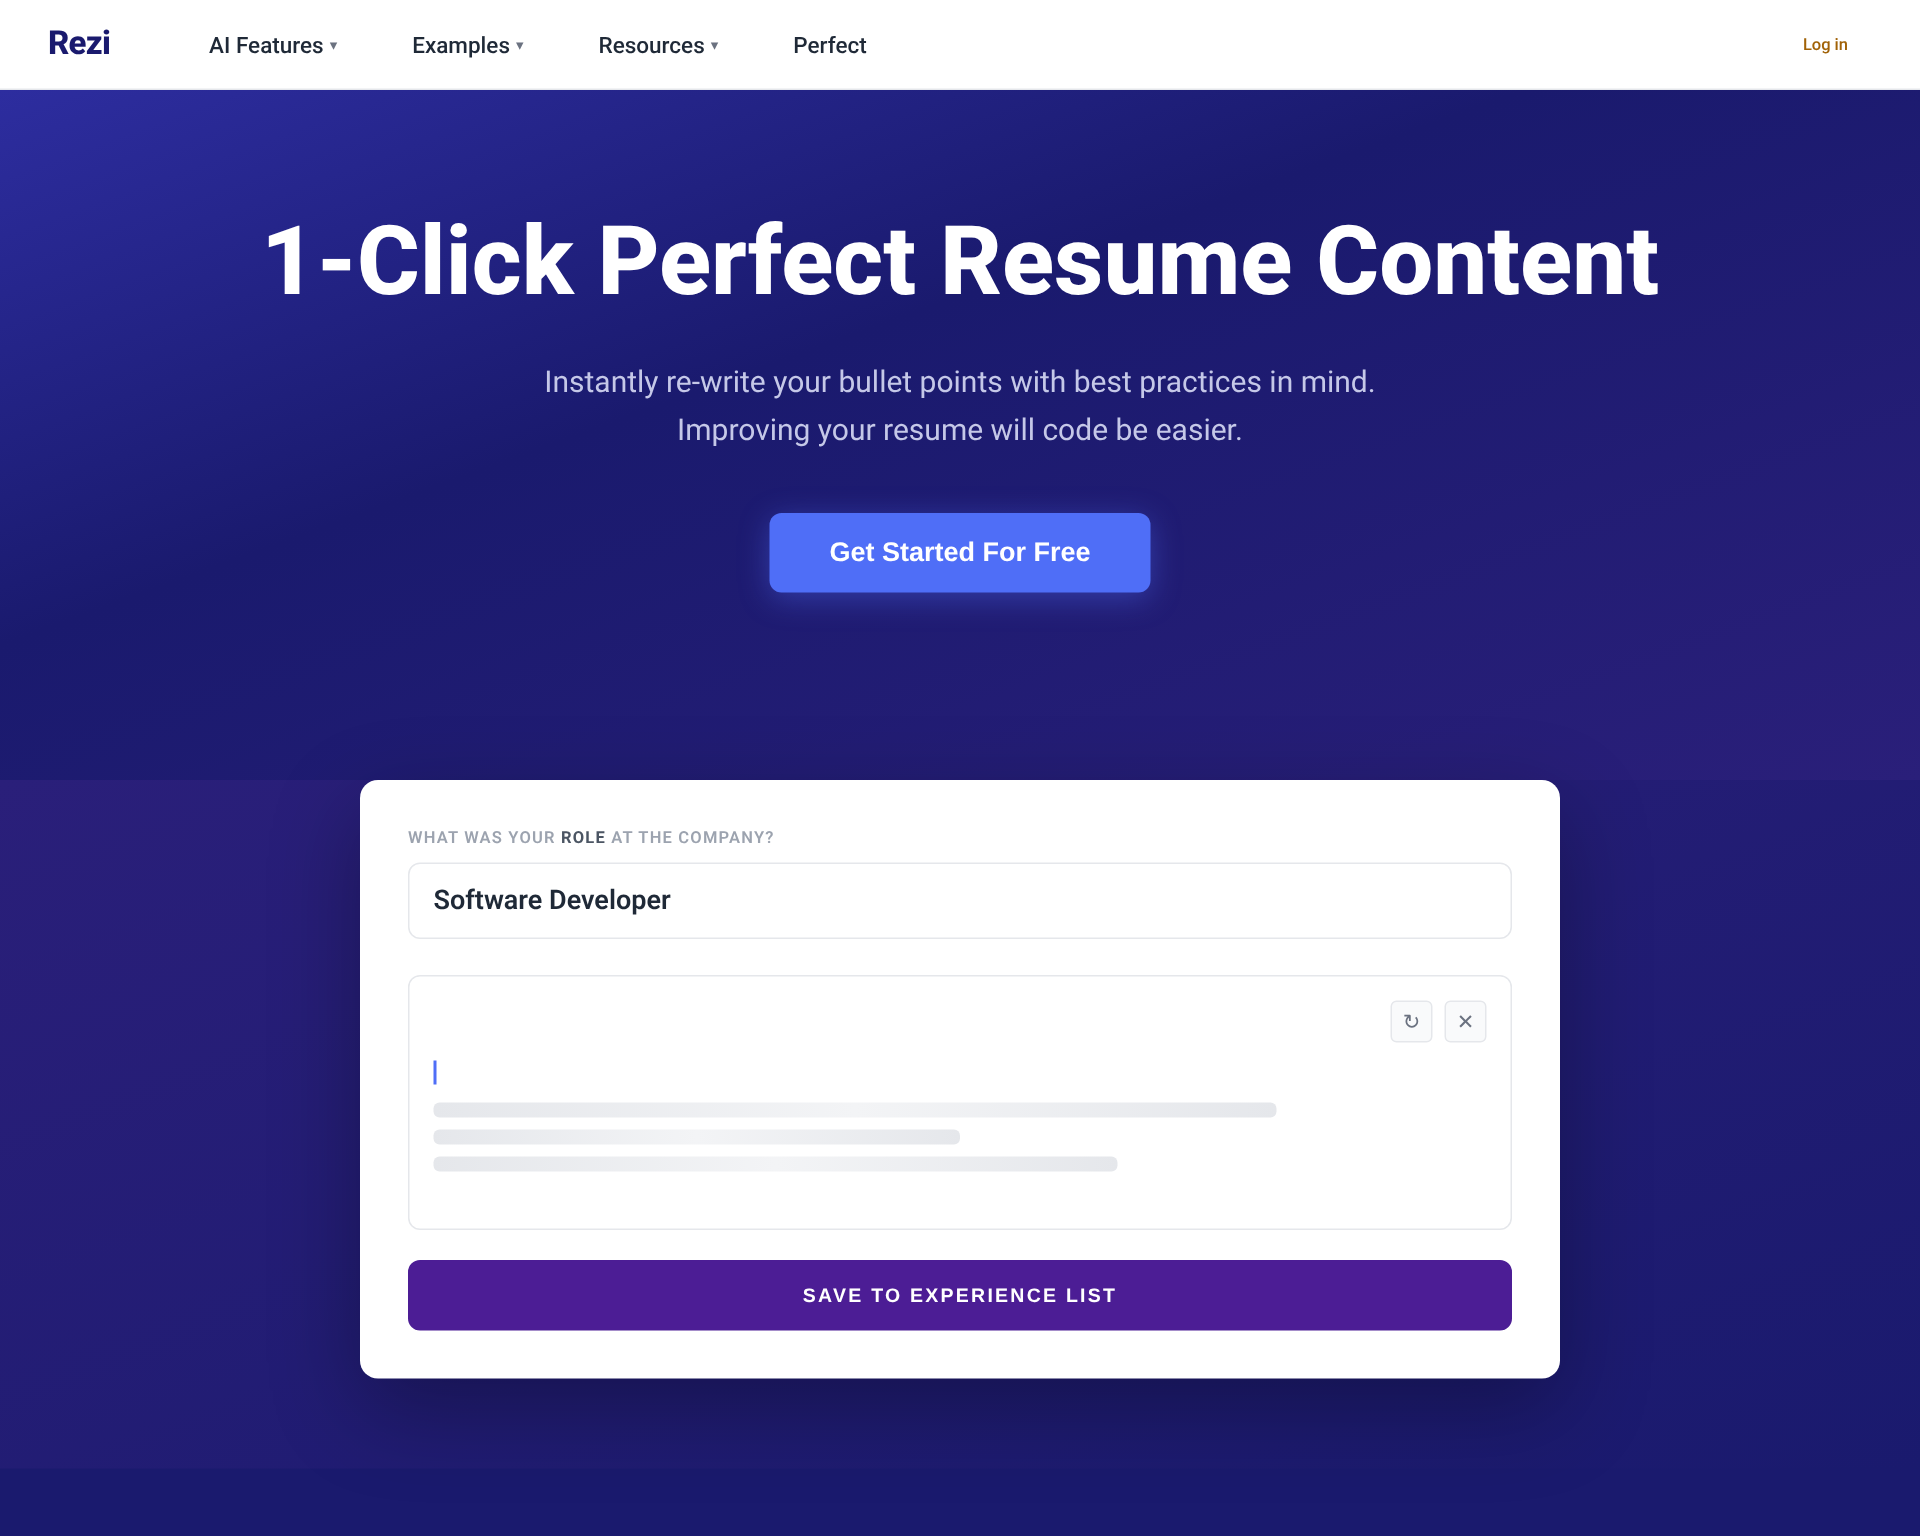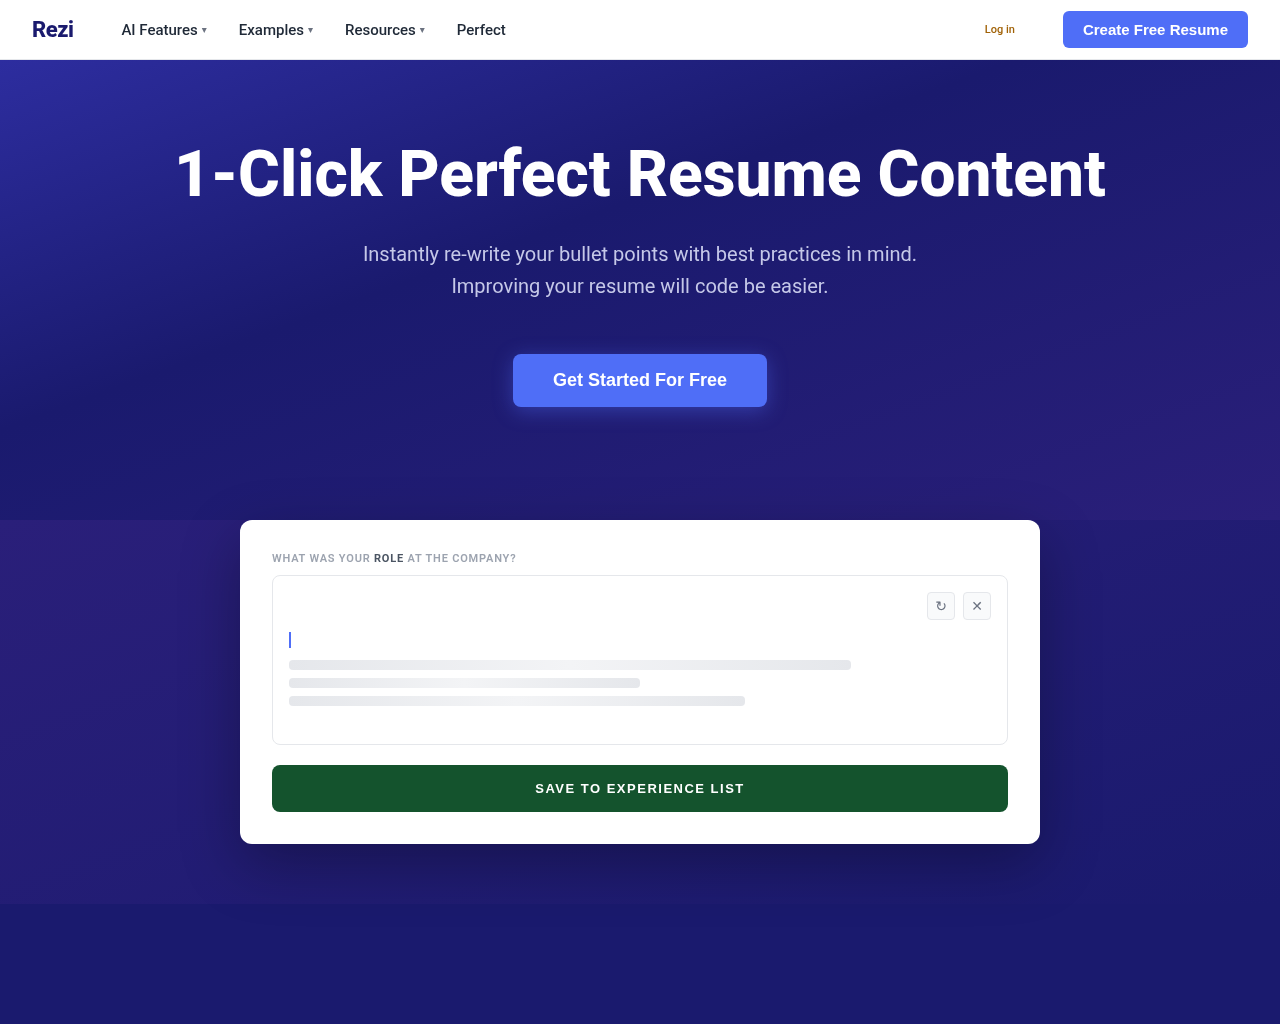--- a/index.html
+++ b/index.html
@@ -5,21 +5,21 @@
     * { margin: 0; padding: 0; box-sizing: border-box; }
     body { font-family: -apple-system, BlinkMacSystemFont, 'Segoe UI', Roboto, sans-serif; background: #1a1a6e; min-height: 1024px; }
 
     
     nav {
       background: #ffffff;
       height: 60px;
       display: flex;
       align-items: center;
       padding: 0 32px;
-      gap: 32px;
+      gap: 50px;
       border-bottom: 1px solid #e5e7eb;
       position: relative;
       z-index: 10;
     }
     .nav-logo {
       font-size: 22px;
       font-weight: 800;
       color: #1a1a6e;
       letter-spacing: -0.5px;
       margin-right: 16px;
@@ -79,21 +79,20 @@
     .hero-cta {
       background: #4f6ef7;
       color: #ffffff;
       border: none;
       border-radius: 8px;
       padding: 16px 40px;
       font-size: 18px;
       font-weight: 600;
       cursor: pointer;
       box-shadow: 0 4px 20px rgba(79,110,247,0.4);
-      margin-top: 12px;
     }
 
     
     .demo-section {
       background: linear-gradient(160deg, #2a1f7a 0%, #1a1a6e 100%);
       padding: 0 32px 60px;
       display: flex;
       justify-content: center;
     }
     .demo-card {
@@ -212,21 +211,21 @@
       margin-top: 4px;
       animation: blink 1s infinite;
     }
     @keyframes blink {
       0%, 100% { opacity: 1; }
       50% { opacity: 0; }
     }
 
     
     .save-btn {
-      background: #14532d;
+      background: #4c1d95;
       color: #ffffff;
       border: none;
       border-radius: 8px;
       width: 100%;
       padding: 16px;
       font-size: 13px;
       font-weight: 700;
       letter-spacing: 1.5px;
       text-transform: uppercase;
       cursor: pointer;
@@ -248,39 +247,39 @@
   </span>
   <span class="nav-link">
     <span>Resources</span>
     <span class="chevron">▾</span>
   </span>
   <span class="nav-link">
     <span>Perfect</span>
   </span>
   <div class="nav-spacer"></div>
   <span class="nav-login">Log in</span>
-  <button class="nav-cta">Create Free Resume</button>
 </nav>
 
 <section class="hero">
   <h1 class="hero-title">1-Click Perfect Resume Content</h1>
   <p class="hero-subtitle">
     <span>Instantly re-write your bullet points with best practices in mind.</span><br>
     <span>Improving your resume will code be easier.</span>
   </p>
   <button class="hero-cta">Get Started For Free</button>
 </section>
 
 <div class="demo-section">
   <div class="demo-card">
 
     
     <p class="field-label">
       <span>WHAT WAS YOUR </span><strong>ROLE</strong><span> AT THE COMPANY?</span>
     </p>
+    <div class="role-input">Software Developer</div>
 
     
 
     
     <div class="content-textarea">
       <div class="textarea-controls">
         <div class="icon-btn">↻</div>
         <div class="icon-btn">✕</div>
       </div>
       <div class="cursor-line"></div>

